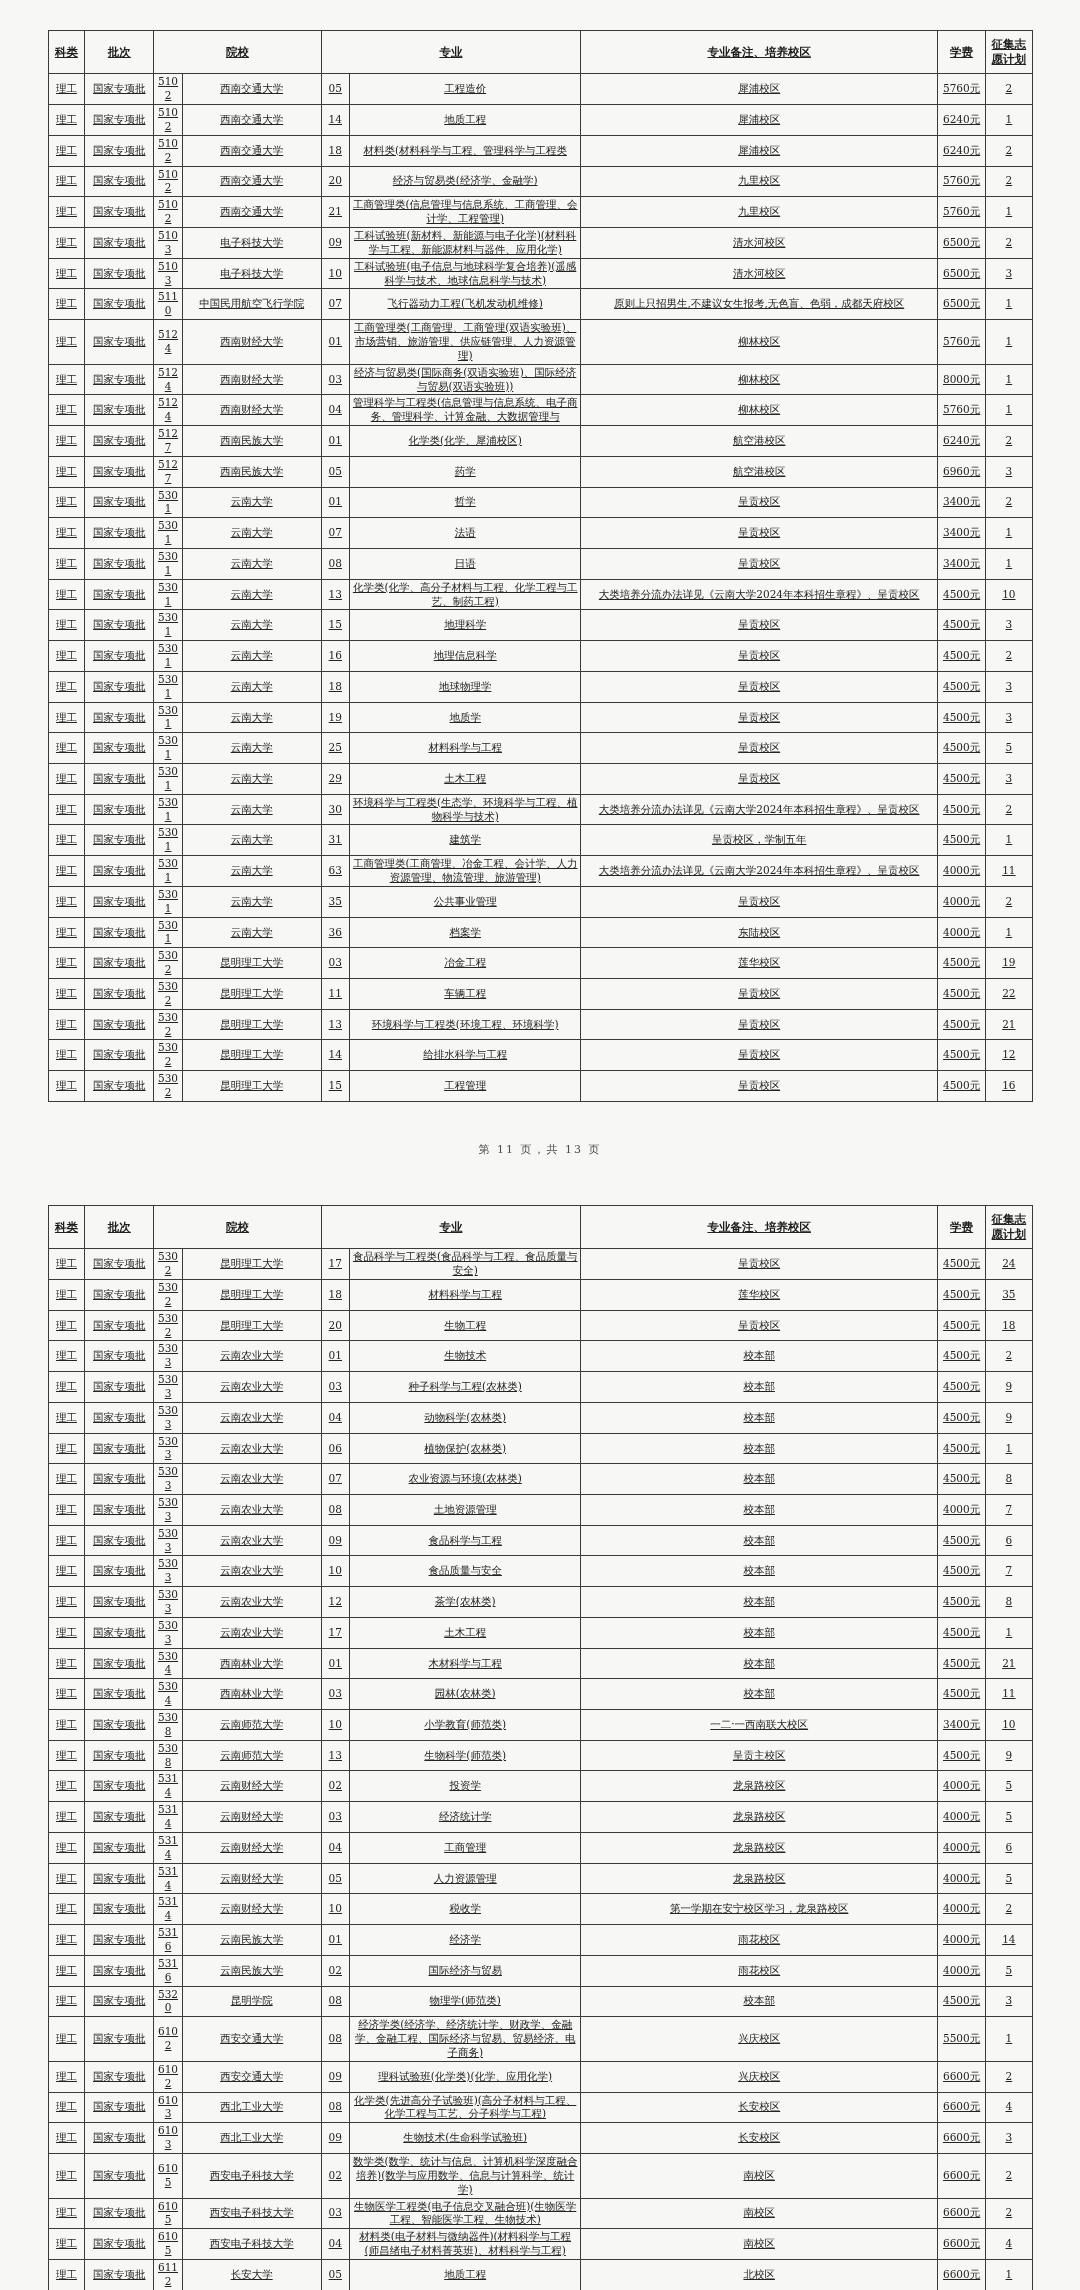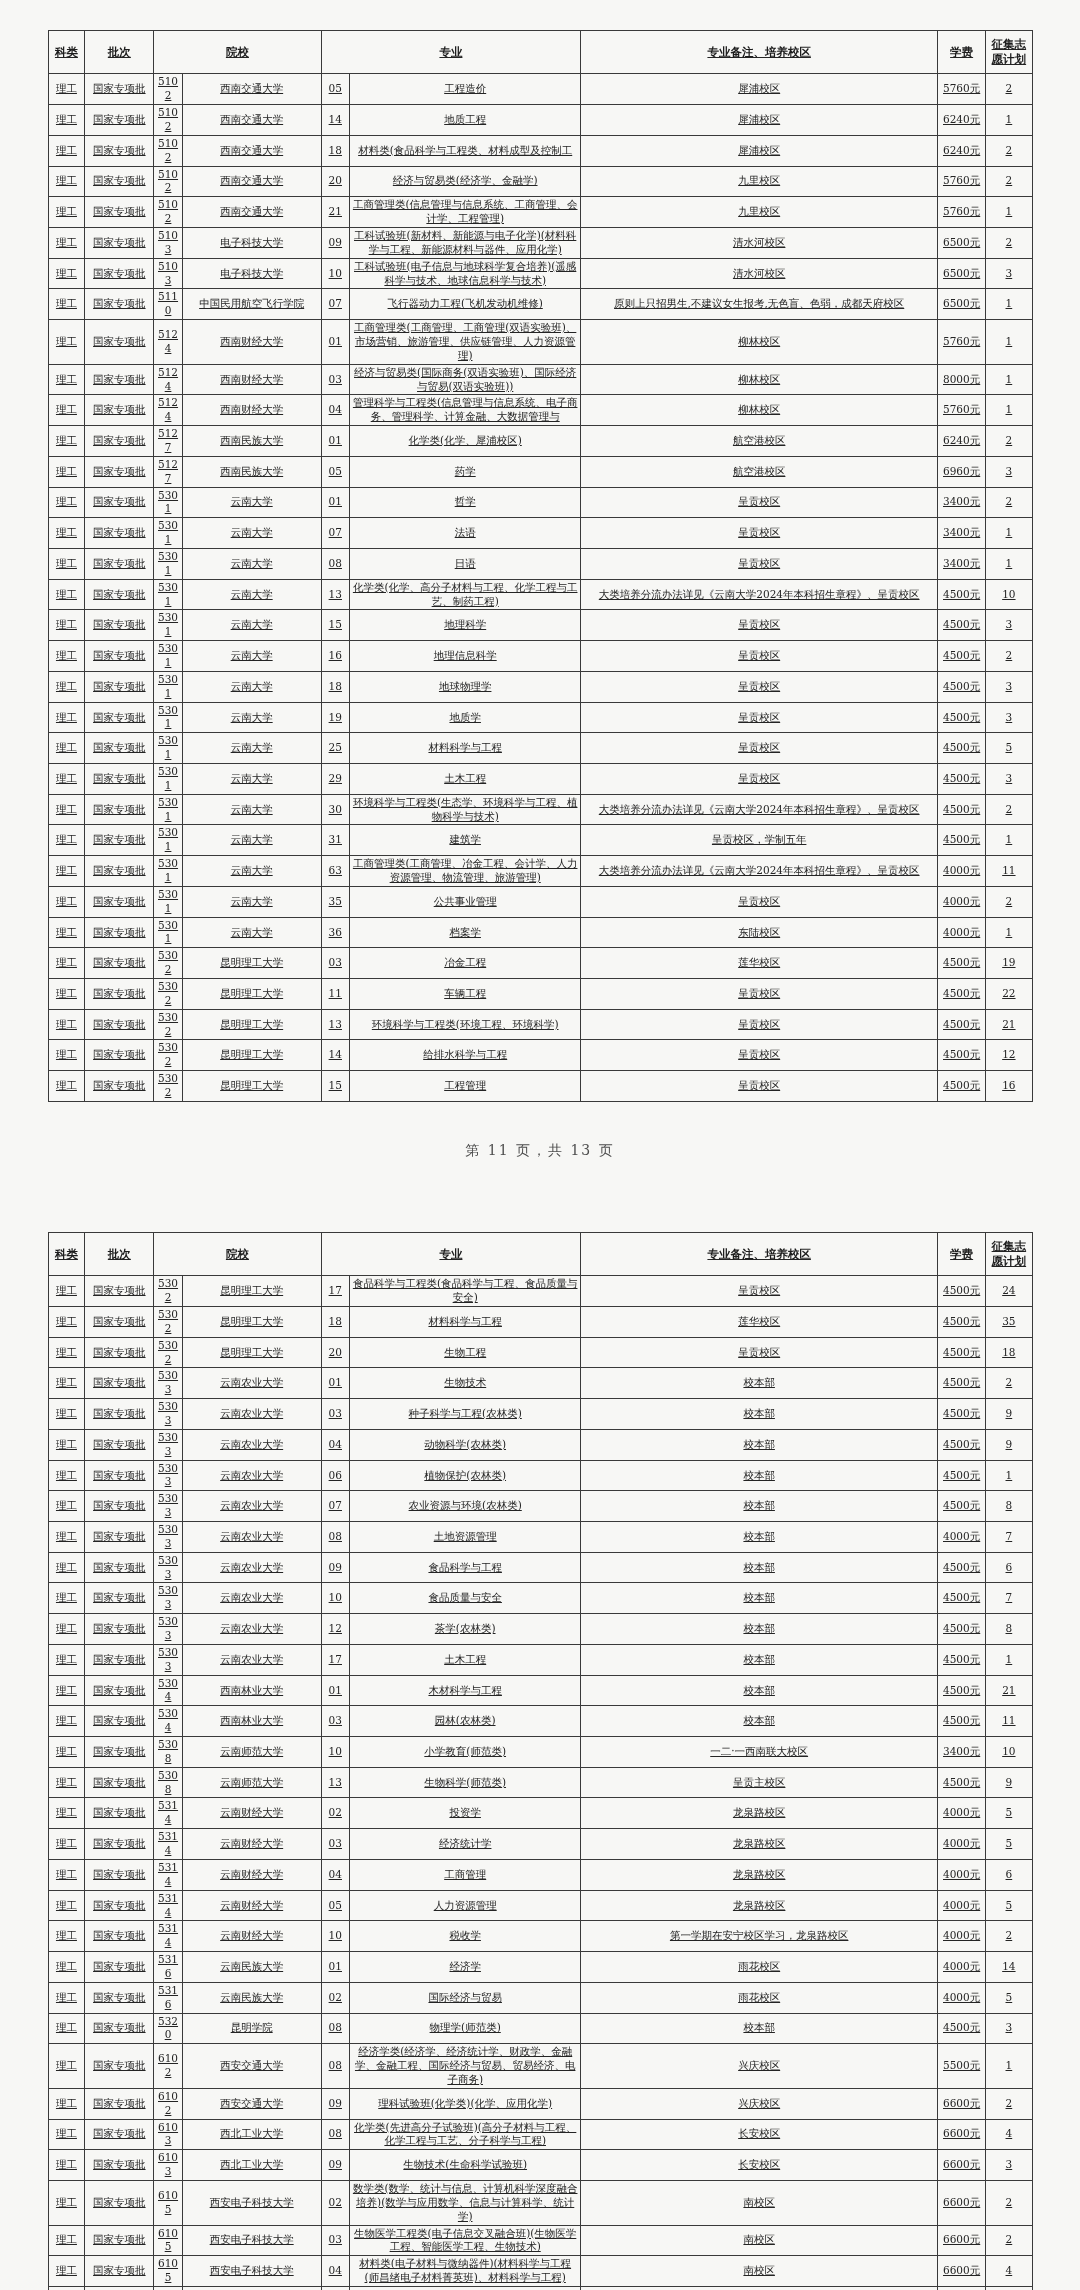--- a/index.html
+++ b/index.html
@@ -34,25 +34,25 @@
     font-size:11.5px;
     padding:6px 1px;
     color:#1d1d1d;
   }
   td.c-note{text-align:left;padding-left:3px;}
   td.c-fee{white-space:nowrap;font-size:10px;text-align:right;padding-right:3px;}
   td.c-code{font-size:10px;}
   tbody tr{height:19px;}
   .footer{
     text-align:center;
-    font-size:14px;
+    font-size:11px;
     color:#4d4d4d;
     letter-spacing:2px;
     margin-top:40px;
-    margin-bottom:72px;
+    margin-bottom:48px;
   }
   .page:last-child .footer{margin-bottom:24px;}
 </style>
 </head>
 <body>
 
 <div class="canvas">
 
   <section class="page">
     <table class="plan">
@@ -100,21 +100,21 @@
             <td class="c-note">犀浦校区</td>
             <td class="c-fee">6240元</td>
             <td class="c-plan">1</td>
           </tr>
           <tr>
             <td class="c-cat">理工</td>
             <td class="c-batch">国家专项批</td>
             <td class="c-code">5102</td>
             <td class="c-name">西南交通大学</td>
             <td class="c-code">18</td>
-            <td class="c-major">材料类(食品科学与工程类、材料成型及控制工</td>
+            <td class="c-major">材料类(材料科学与工程、管理科学与工程类</td>
             <td class="c-note">犀浦校区</td>
             <td class="c-fee">6240元</td>
             <td class="c-plan">2</td>
           </tr>
           <tr>
             <td class="c-cat">理工</td>
             <td class="c-batch">国家专项批</td>
             <td class="c-code">5102</td>
             <td class="c-name">西南交通大学</td>
             <td class="c-code">20</td>

